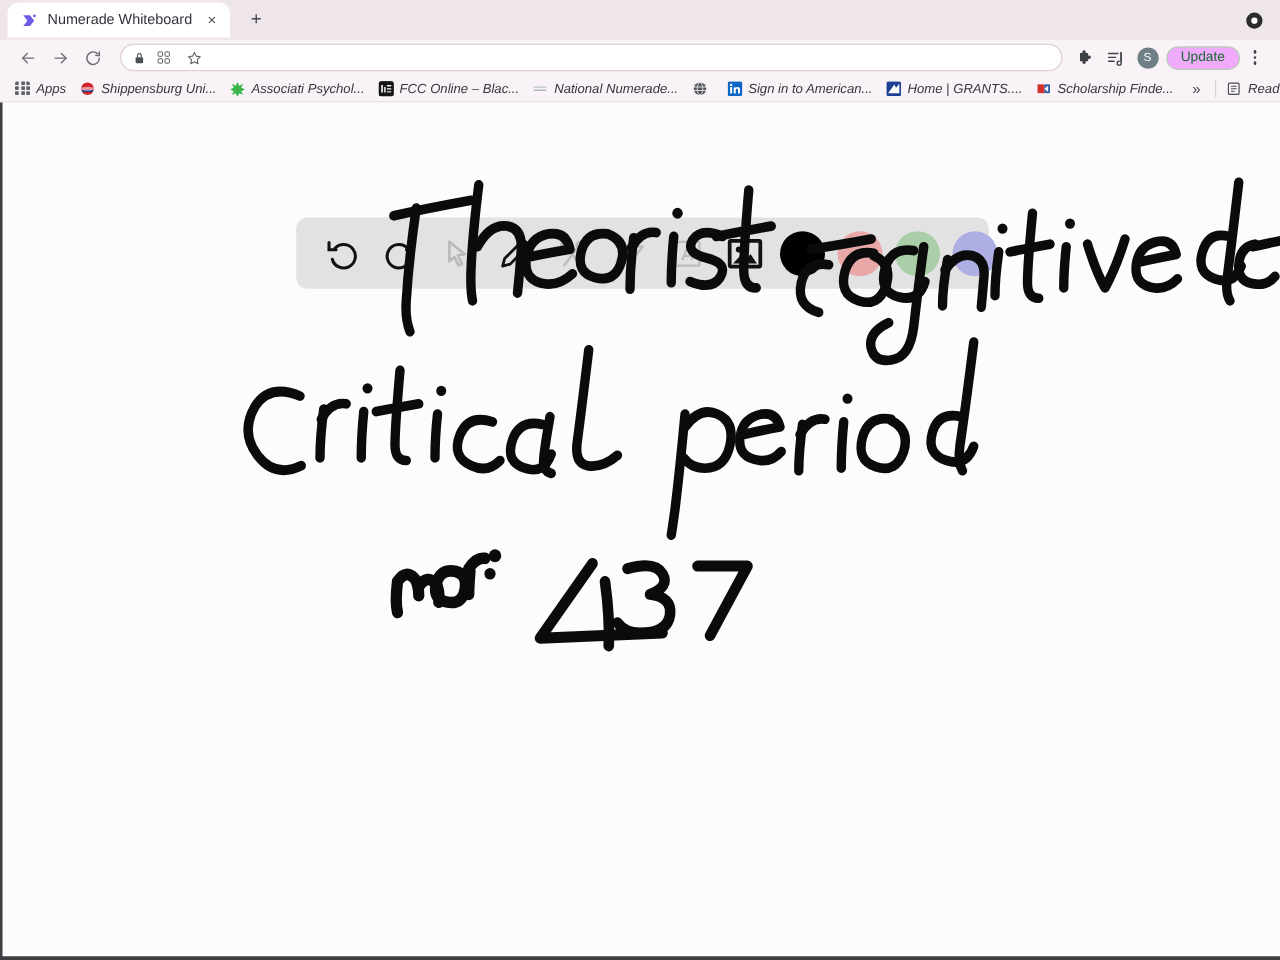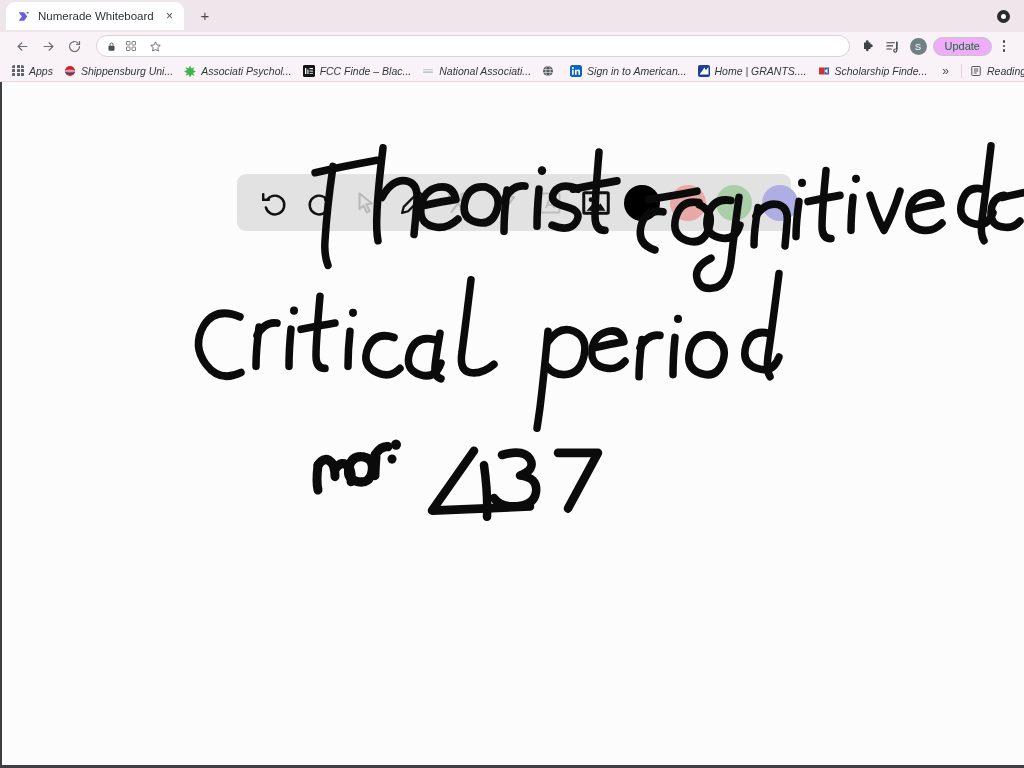--- a/index.html
+++ b/index.html
@@ -368,31 +368,31 @@
       <span class="bm-ico" style="background:#151515;color:#fff;font-size:7px;font-family:'Liberation Sans',sans-serif;">
         <svg width="12" height="12" viewBox="0 0 24 24" aria-hidden="true">
           <rect width="24" height="24" fill="#151515"></rect>
           <rect x="4" y="6" width="2.6" height="12" fill="#ffffff"></rect>
           <rect x="8.5" y="9" width="2.6" height="9" fill="#dddddd"></rect>
           <rect x="13" y="6" width="7" height="2.3" fill="#ffffff"></rect>
           <rect x="13" y="11" width="7" height="2.3" fill="#dddddd"></rect>
           <rect x="13" y="15.7" width="7" height="2.3" fill="#bbbbbb"></rect>
         </svg>
       </span>
-      <span class="bm-label">FCC Finde – Blac...</span>
+      <span class="bm-label">FCC Online – Blac...</span>
     </div>
 
     <div class="bm">
       <span class="bm-ico">
         <svg width="12" height="12" viewBox="0 0 24 24" aria-hidden="true">
           <rect x="2" y="8" width="20" height="2.6" rx="1" fill="#c9ced6"></rect>
           <rect x="2" y="13" width="20" height="2.6" rx="1" fill="#aeb5bf"></rect>
         </svg>
       </span>
-      <span class="bm-label">National Associati...</span>
+      <span class="bm-label">National Numerade...</span>
     </div>
 
     <div class="bm">
       <span class="bm-ico">
         <svg width="12" height="12" viewBox="0 0 24 24" aria-hidden="true">
           <circle cx="12" cy="12" r="10" fill="#53565a"></circle>
           <ellipse cx="12" cy="12" rx="4.4" ry="10" fill="none" stroke="#f2f2f2" stroke-width="1.3"></ellipse>
           <path d="M2.4 9.2h19.2M2.4 14.8h19.2" stroke="#f2f2f2" stroke-width="1.3"></path>
         </svg>
       </span>

